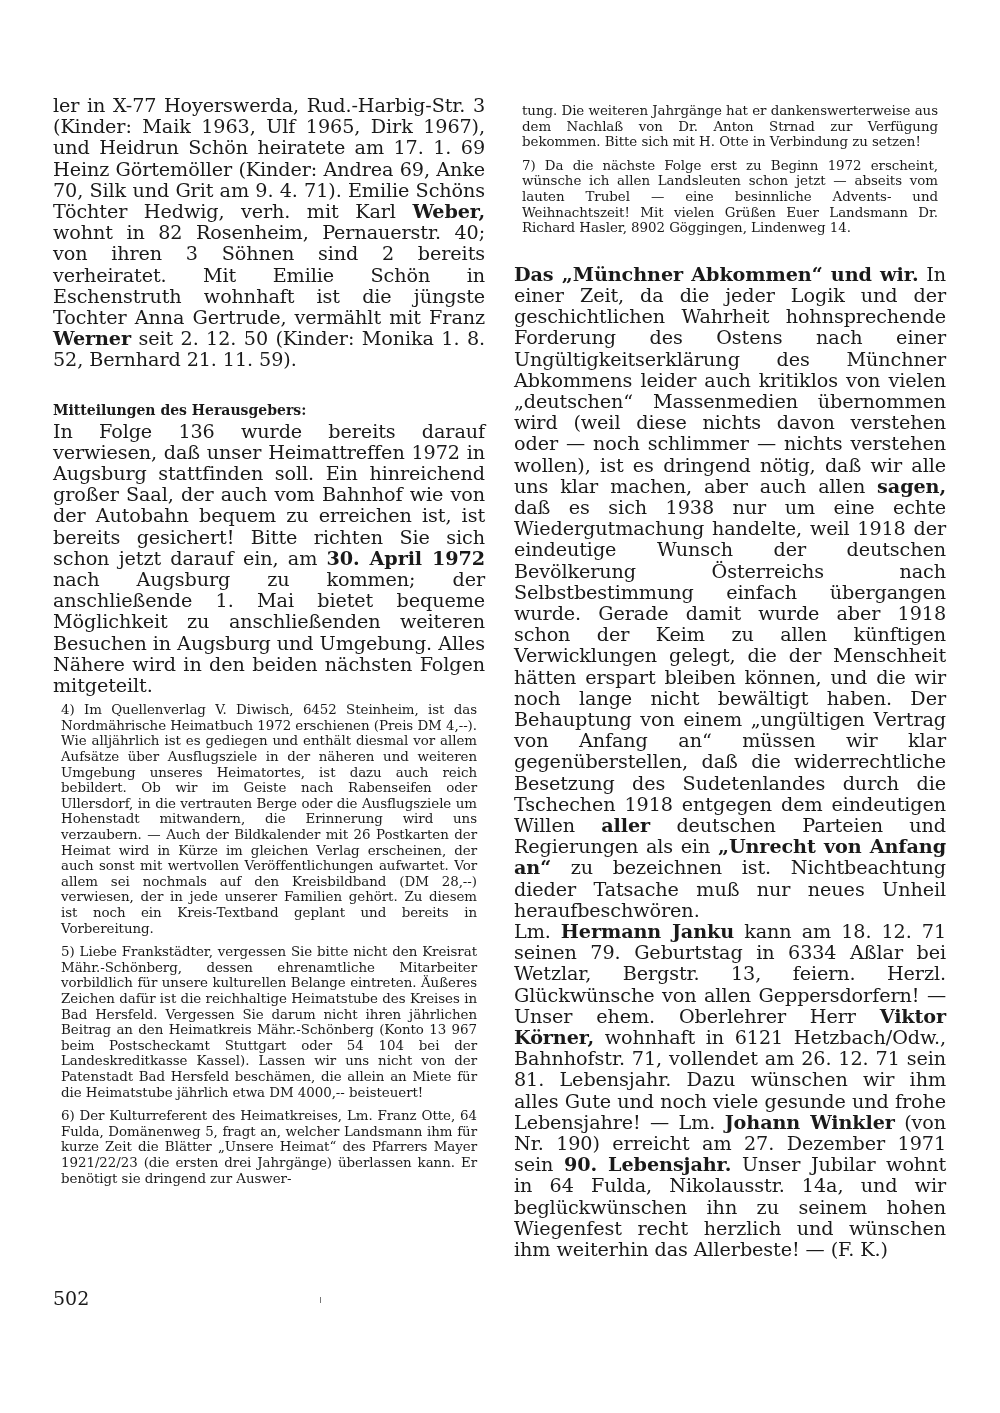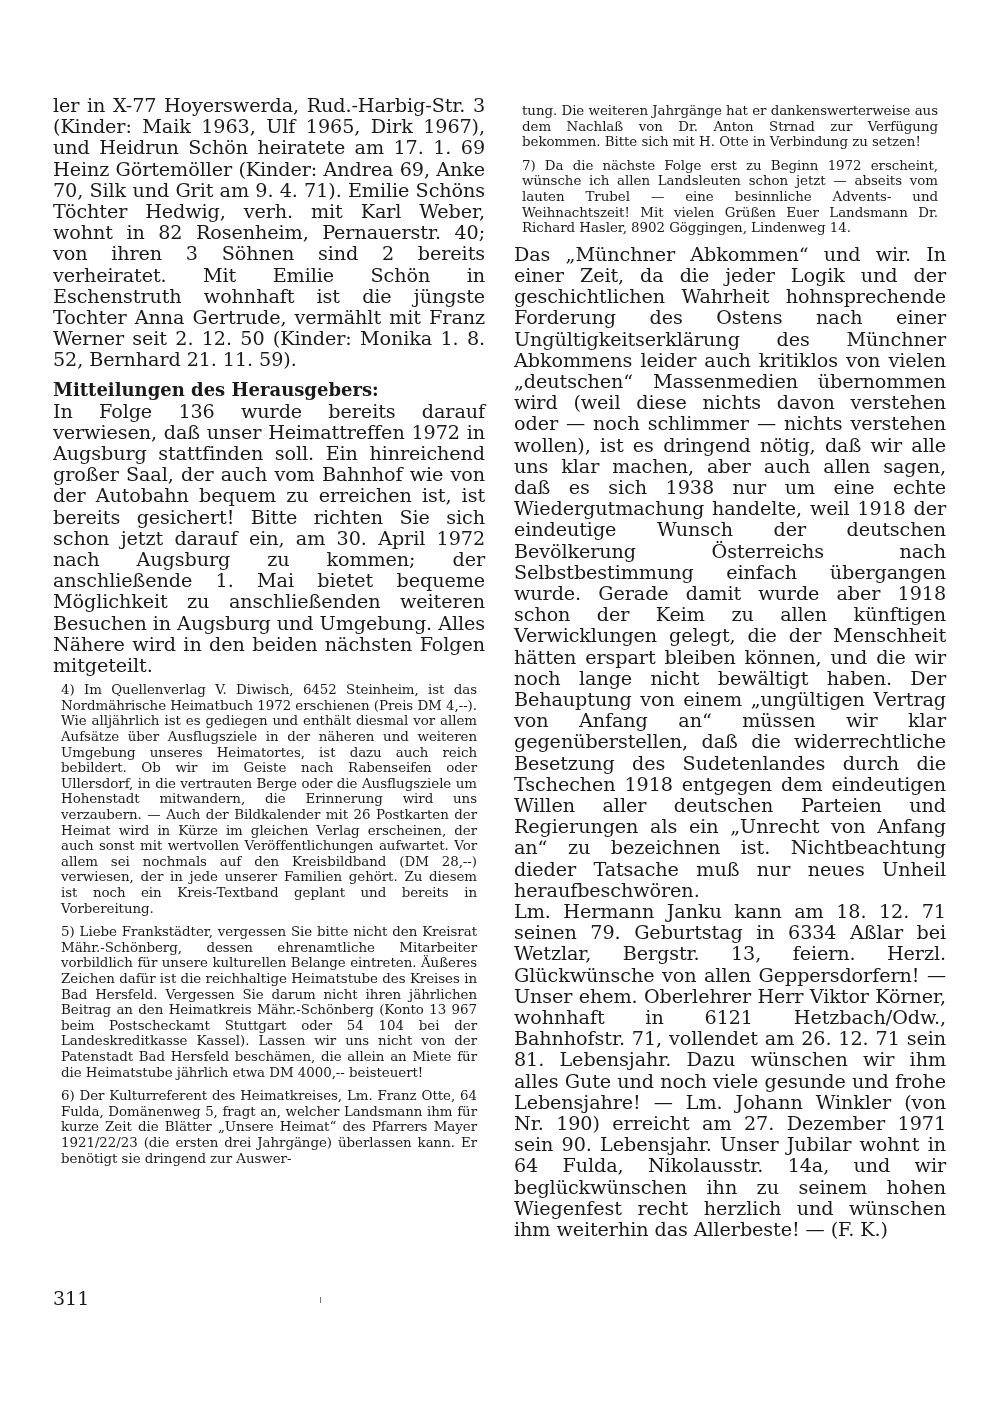--- a/index.html
+++ b/index.html
@@ -2,24 +2,24 @@
 <html><head>
 <meta charset="utf-8">
 <style>
   html, body { margin: 0; padding: 0; background: #ffffff; }
   body { width: 1000px; height: 1413px; position: relative; overflow: hidden; color: #1a1a1a; font-family: "DejaVu Serif", "Liberation Serif", serif; }
   .col { position: absolute; top: 95px; }
   .col-left { left: 53px; width: 432px; }
   .col-right { left: 514px; width: 432px; }
   .big { font-size: 19.2px; line-height: 21.2px; text-align: justify; margin: 0; letter-spacing: -0.1px; }
   .small { font-size: 13.4px; line-height: 15.6px; text-align: justify; margin: 8px; letter-spacing: -0.05px; }
-  .heading { font-weight: bold; font-size: 18px; line-height: 22px; margin: 0; }
-  .bold { font-weight: normal; }
+  .heading { font-weight: bold; font-size: 14px; line-height: 22px; margin: 0; }
+  .bold { font-weight: bold; }
   .note { margin-top: 6px; }
-  .gap-h { margin-top: 8px; }
+  .gap-h { margin-top: 28px; }
   .gap-small { margin-top: 6px; }
   .gap-sec { margin-top: 22px; }
   .page-number { position: absolute; left: 53px; top: 1287px; font-size: 19px; }
   .speck { position: absolute; left: 320px; top: 1297px; width: 1px; height: 6px; background: #777; }
 </style>
 </head>
 <body>
 
 <div class="col col-left">
   <p class="big"><span>ler in X-77 Hoyerswerda, Rud.-Harbig-Str. 3 (Kinder: Maik 1963, Ulf 1965, Dirk 1967), und Heidrun Schön heiratete am 17. 1. 69 Heinz Görtemöller (Kinder: Andrea 69, Anke 70, Silk und Grit am 9. 4. 71). Emilie Schöns Töchter Hedwig, verh. mit Karl </span><span class="bold">Weber,</span><span> wohnt in 82 Rosenheim, Pernauerstr. 40; von ihren 3 Söhnen sind 2 bereits verheiratet. Mit Emilie Schön in Eschenstruth wohnhaft ist die jüngste Tochter Anna Gertrude, vermählt mit Franz </span><span class="bold">Werner</span><span> seit 2. 12. 50 (Kinder: Monika 1. 8. 52, Bernhard 21. 11. 59).</span></p>
@@ -35,14 +35,14 @@
 
 <div class="col col-right">
   <p class="small">tung. Die weiteren Jahrgänge hat er dankenswerterweise aus dem Nachlaß von Dr. Anton Strnad zur Verfügung bekommen. Bitte sich mit H. Otte in Verbindung zu setzen!</p>
   <p class="small note"><span>7)</span> <span>Da die nächste Folge erst zu Beginn 1972 erscheint, wünsche ich allen Landsleuten schon jetzt — abseits vom lauten Trubel — eine besinnliche Advents- und Weihnachtszeit! Mit vielen Grüßen Euer Landsmann Dr. Richard Hasler, 8902 Göggingen, Lindenweg 14.</span></p>
 
   <p class="big gap-h"><span class="bold">Das „Münchner Abkommen“ und wir.</span><span> In einer Zeit, da die jeder Logik und der geschichtlichen Wahrheit hohnsprechende Forderung des Ostens nach einer Ungültigkeitserklärung des Münchner Abkommens leider auch kritiklos von vielen „deutschen“ Massenmedien übernommen wird (weil diese nichts davon verstehen oder — noch schlimmer — nichts verstehen wollen), ist es dringend nötig, daß wir alle uns klar machen, aber auch allen </span><span class="bold">sagen,</span><span> daß es sich 1938 nur um eine echte Wiedergutmachung handelte, weil 1918 der eindeutige Wunsch der deutschen Bevölkerung Österreichs nach Selbstbestimmung einfach übergangen wurde. Gerade damit wurde aber 1918 schon der Keim zu allen künftigen Verwicklungen gelegt, die der Menschheit hätten erspart bleiben können, und die wir noch lange nicht bewältigt haben. Der Behauptung von einem „ungültigen Vertrag von Anfang an“ müssen wir klar gegenüberstellen, daß die widerrechtliche Besetzung des Sudetenlandes durch die Tschechen 1918 entgegen dem eindeutigen Willen </span><span class="bold">aller</span><span> deutschen Parteien und Regierungen als ein </span><span class="bold">„Unrecht von Anfang an“</span><span> zu bezeichnen ist. Nichtbeachtung dieder Tatsache muß nur neues Unheil heraufbeschwören.</span></p>
 
   <p class="big"><span>Lm. </span><span class="bold">Hermann Janku</span><span> kann am 18. 12. 71 seinen 79. Geburtstag in 6334 Aßlar bei Wetzlar, Bergstr. 13, feiern. Herzl. Glückwünsche von allen Geppersdorfern! — Unser ehem. Oberlehrer Herr </span><span class="bold">Viktor Körner,</span><span> wohnhaft in 6121 Hetzbach/Odw., Bahnhofstr. 71, vollendet am 26. 12. 71 sein 81. Lebensjahr. Dazu wünschen wir ihm alles Gute und noch viele gesunde und frohe Lebensjahre! — Lm. </span><span class="bold">Johann Winkler</span><span> (von Nr. 190) erreicht am 27. Dezember 1971 sein </span><span class="bold">90. Lebensjahr.</span><span> Unser Jubilar wohnt in 64 Fulda, Nikolausstr. 14a, und wir beglückwünschen ihn zu seinem hohen Wiegenfest recht herzlich und wünschen ihm weiterhin das Allerbeste! — (F. K.)</span></p>
 </div>
 
-<div class="page-number">311</div>
+<div class="page-number">502</div>
 <div class="speck"></div>
 
 </body></html>

